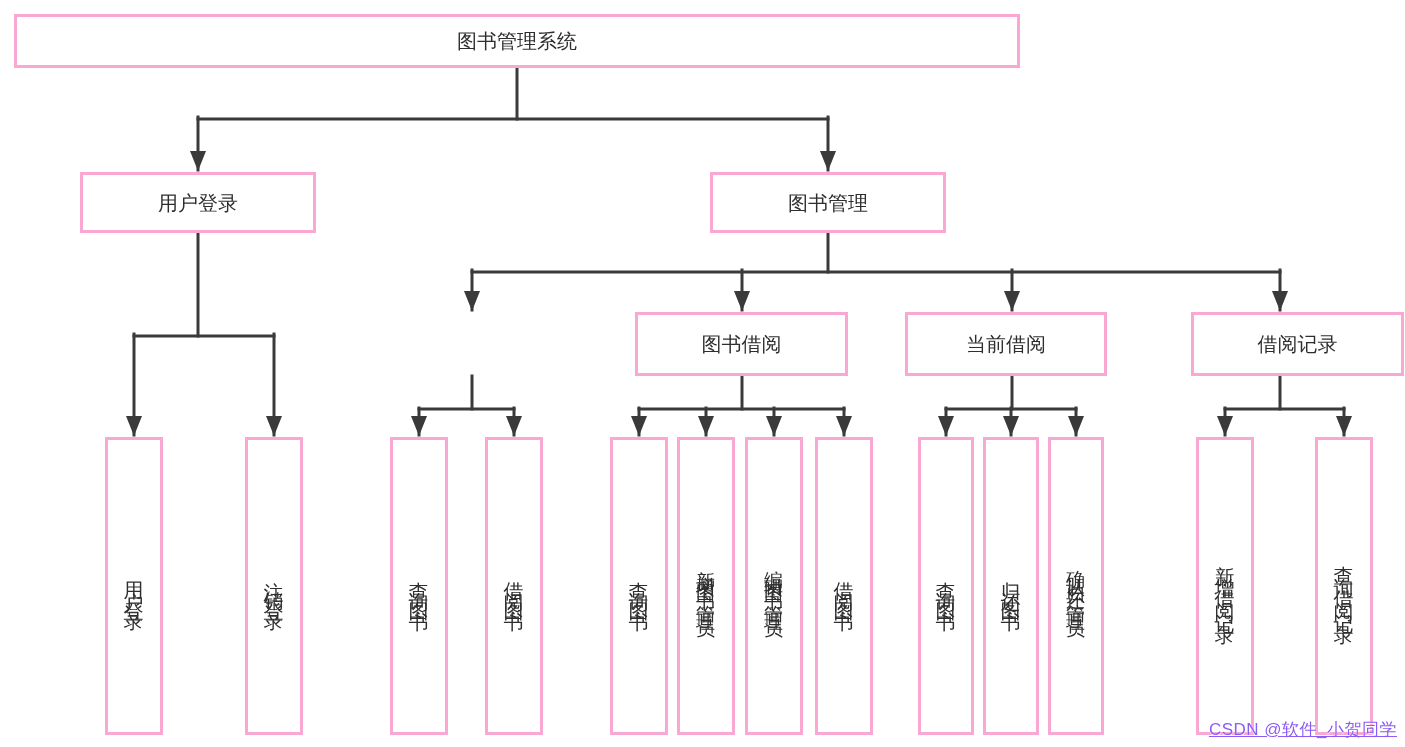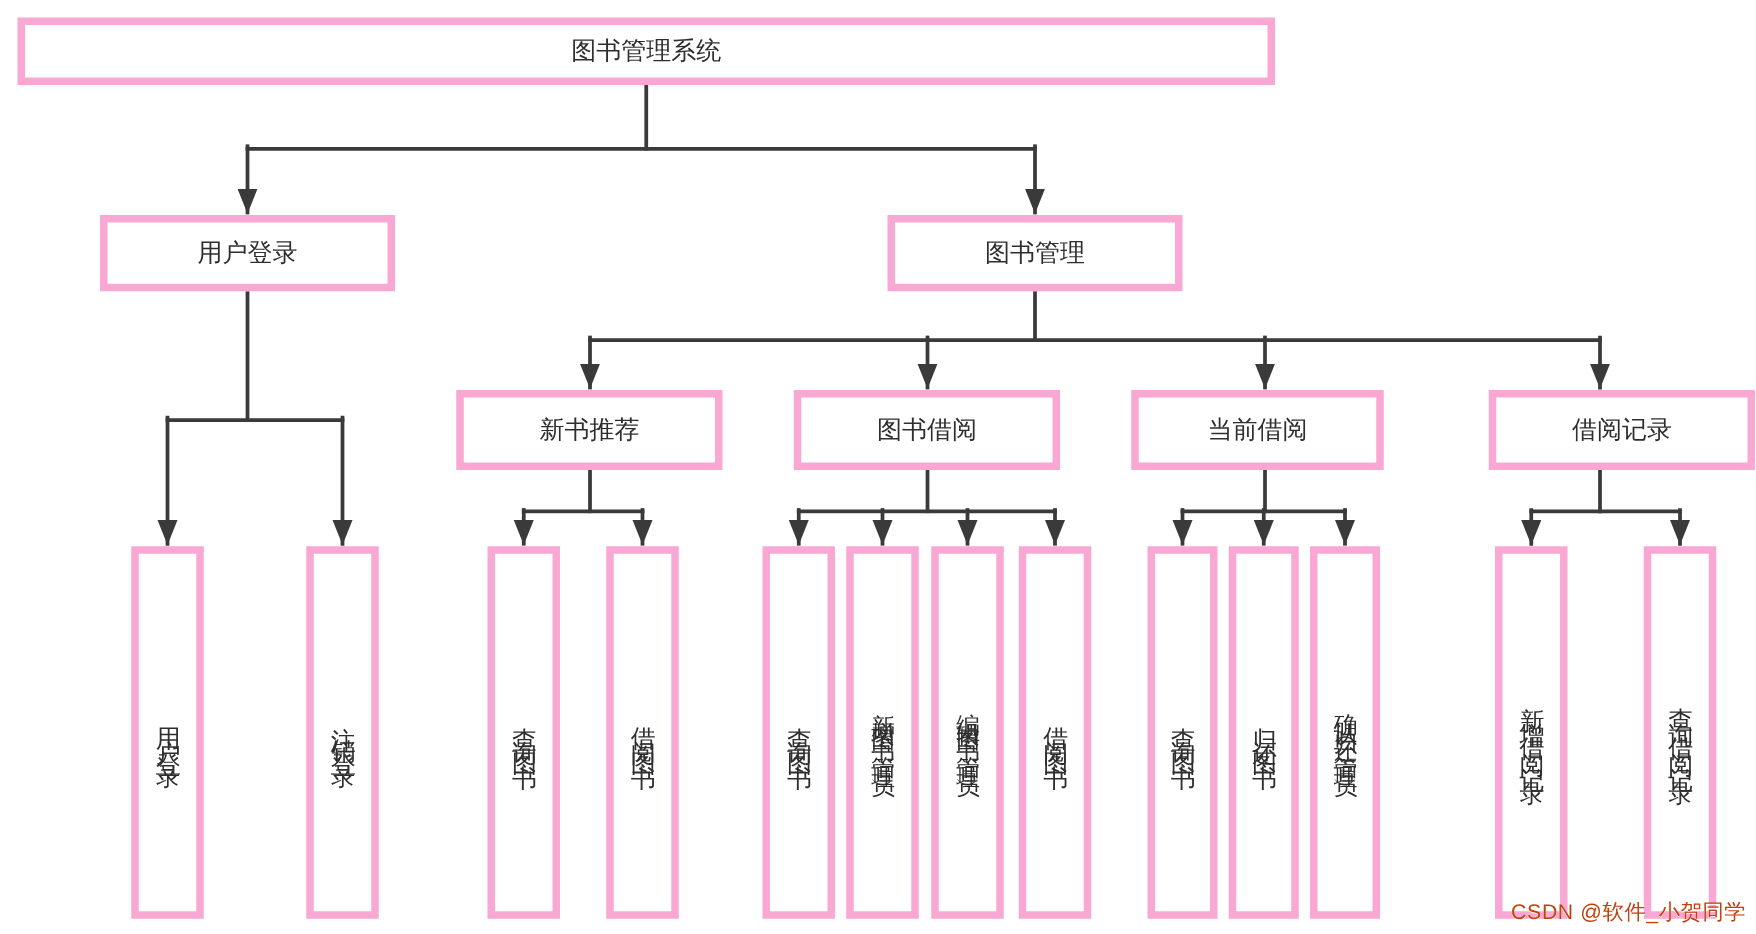--- a/index.html
+++ b/index.html
@@ -7,21 +7,21 @@
     position:relative;
     width:1405px;height:747px;
     background:#ffffff;
     font-family:"Liberation Sans","DejaVu Sans",sans-serif;
     overflow:hidden;
   }
   svg.connectors{position:absolute;left:0;top:0;width:1405px;height:747px;}
   .node{
     position:absolute;
     box-sizing:border-box;
-    border:6px solid #f9a8d4;
+    border:3px solid #f9a8d4;
     background:#ffffff;
     display:flex;
     align-items:center;
     justify-content:center;
     color:#2e2e2e;
     font-size:20px;
     text-align:center;
     line-height:1;
   }
   .vtext span{
@@ -29,24 +29,25 @@
     text-orientation:mixed;
     white-space:nowrap;
   }
   .ls4 span{letter-spacing:10px;}
   .ls6 span{letter-spacing:12px;}
   .ls9 span{letter-spacing:7px; font-size:19px;}
   .watermark{
     position:absolute;
     right:8px;
     bottom:6px;
-    color:#c2410c;
+    color:#8b5cf6;
     font-size:17px;
     letter-spacing:0.5px;
     text-shadow:0 1px 0 #ffffff;
+    text-decoration:underline;
   }
 </style>
 </head>
 <body>
 
 <div class="canvas">
 
   <svg class="connectors" viewBox="0 0 1405 747" xmlns="http://www.w3.org/2000/svg">
     <defs>
       <marker id="arrow" markerUnits="userSpaceOnUse" markerWidth="22" markerHeight="18" refX="19" refY="8" orient="auto">
@@ -101,23 +102,20 @@
     <span>图书管理系统</span>
   </div>
 
   <div class="node" style="left:80px;top:172px;width:236px;height:61px;">
     <span>用户登录</span>
   </div>
   <div class="node" style="left:710px;top:172px;width:236px;height:61px;align-items:center;">
     <span>图书管理</span>
   </div>
 
-  <div class="node" style="left:365px;top:312px;width:213px;height:64px;">
-    <span>新书推荐</span>
-  </div>
   <div class="node" style="left:635px;top:312px;width:213px;height:64px;">
     <span>图书借阅</span>
   </div>
   <div class="node" style="left:905px;top:312px;width:202px;height:64px;">
     <span>当前借阅</span>
   </div>
   <div class="node" style="left:1173px;top:312px;width:213px;height:64px;margin-left:18px;">
     <span>借阅记录</span>
   </div>
 

